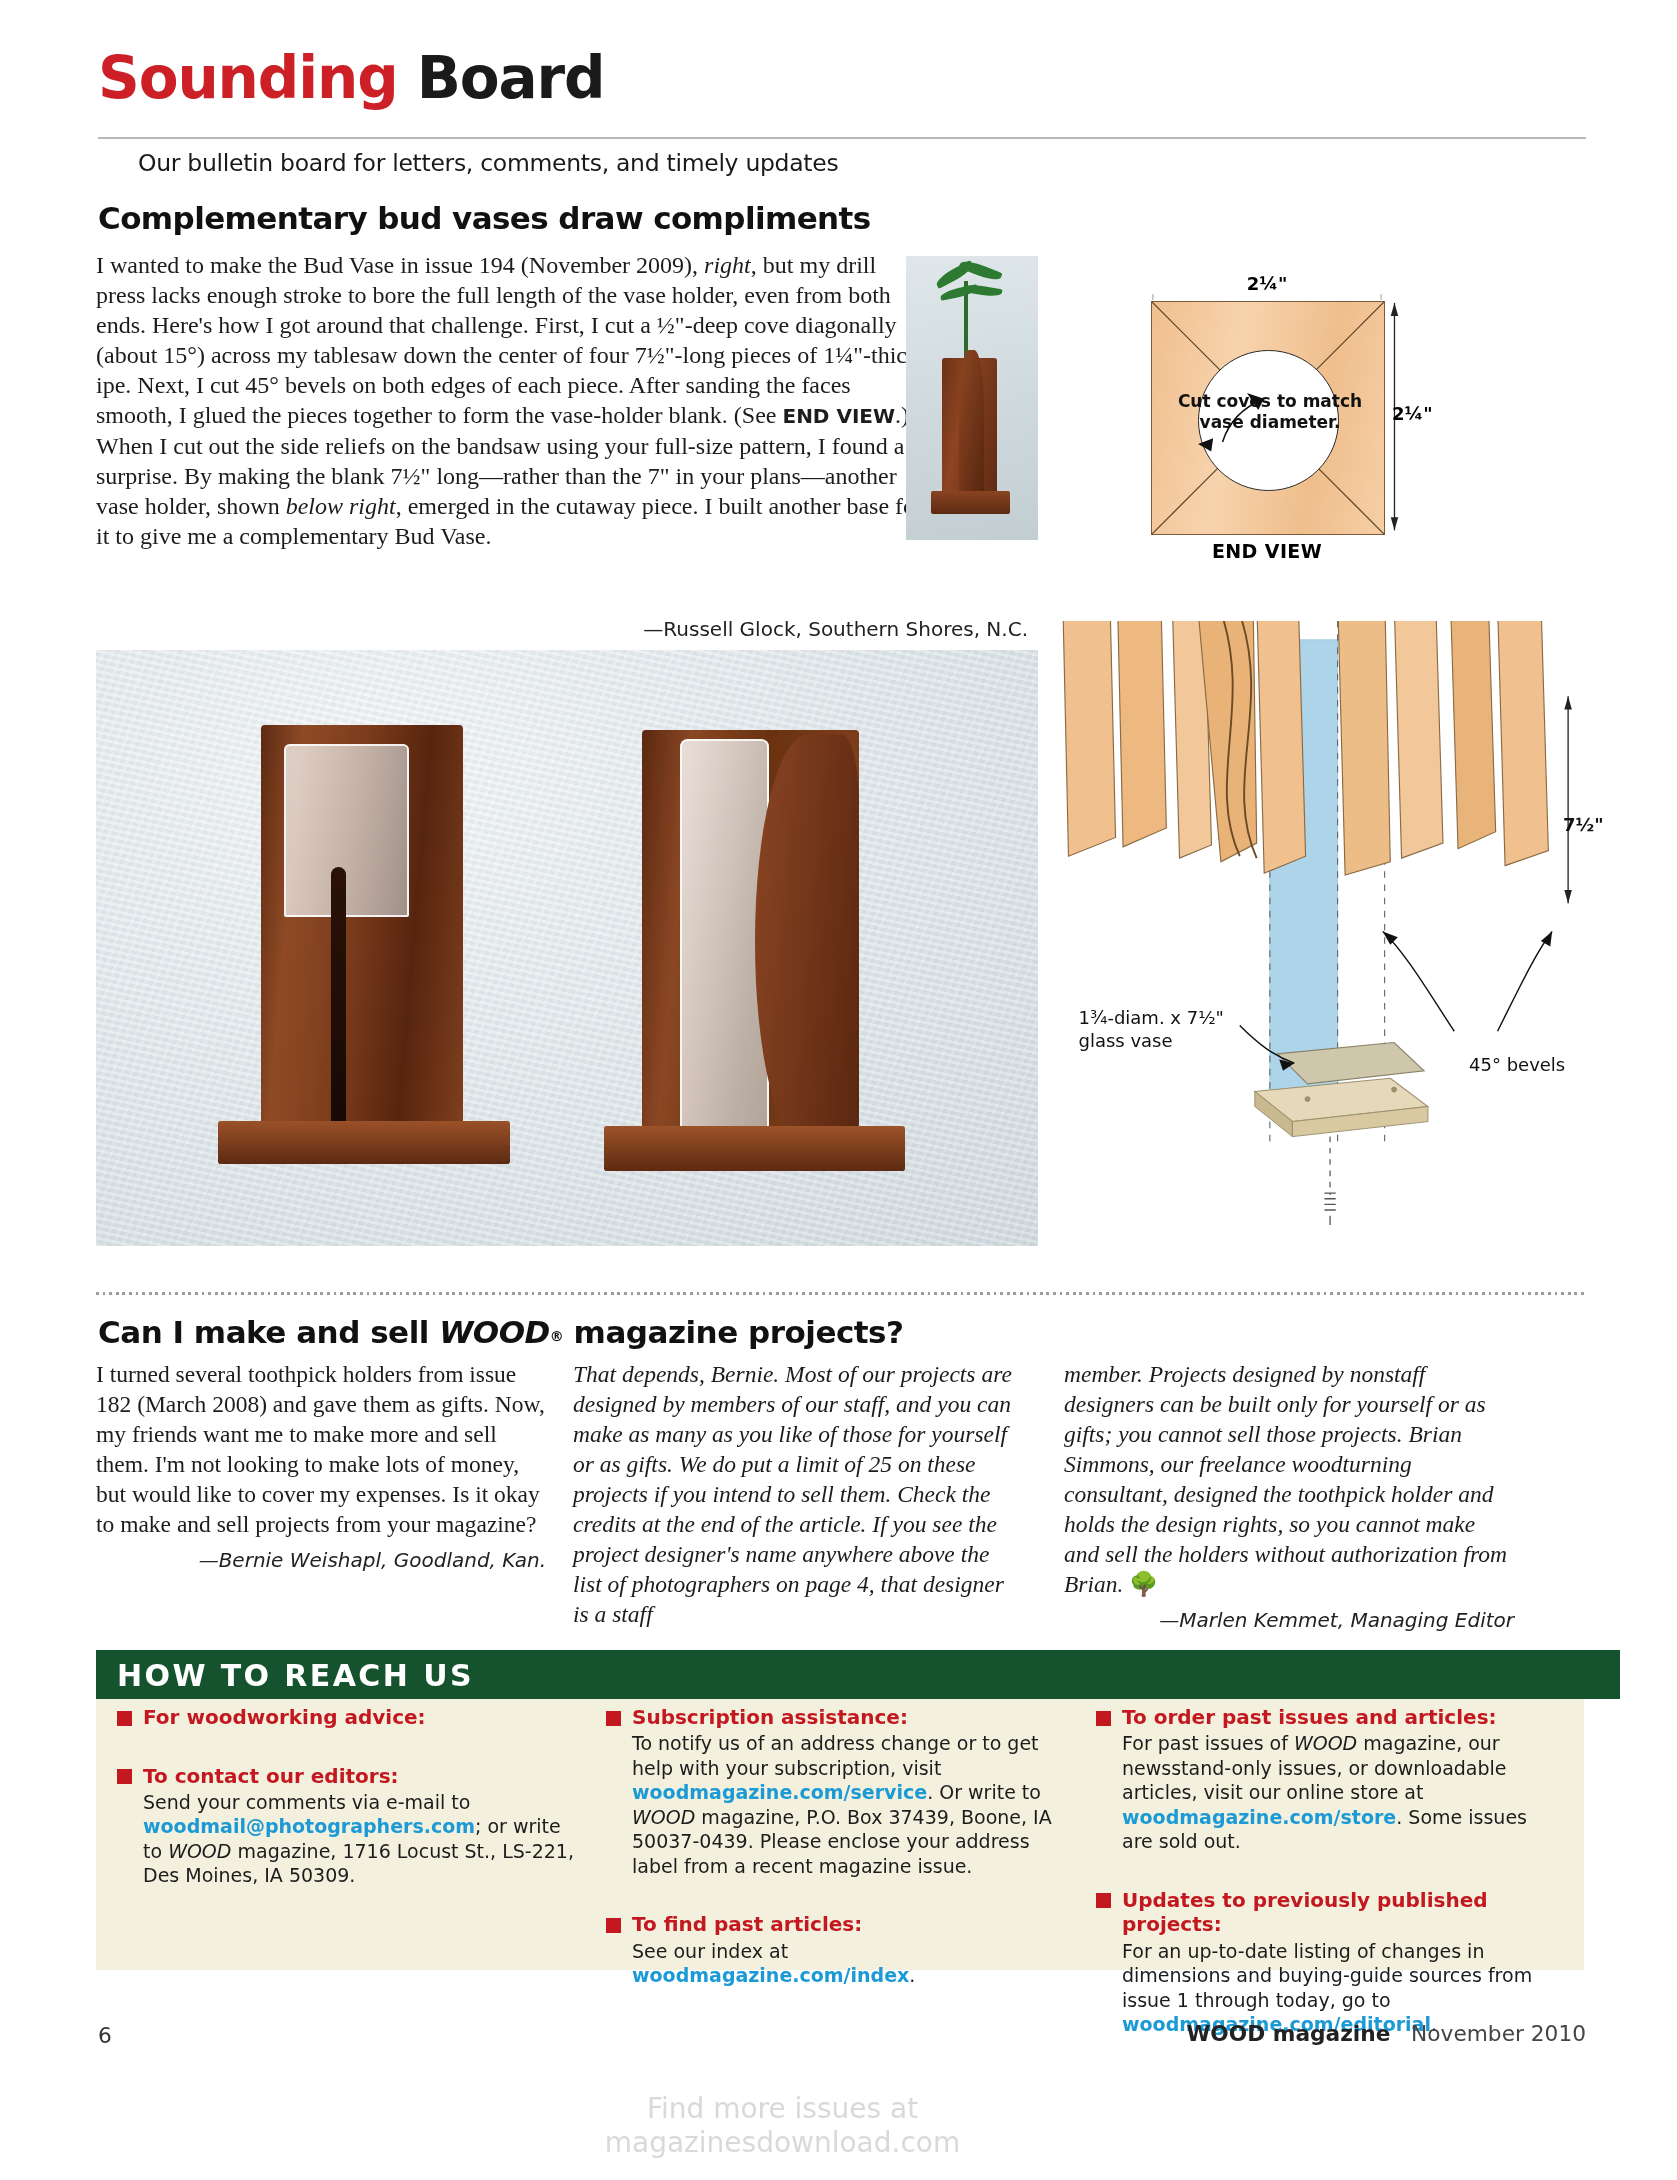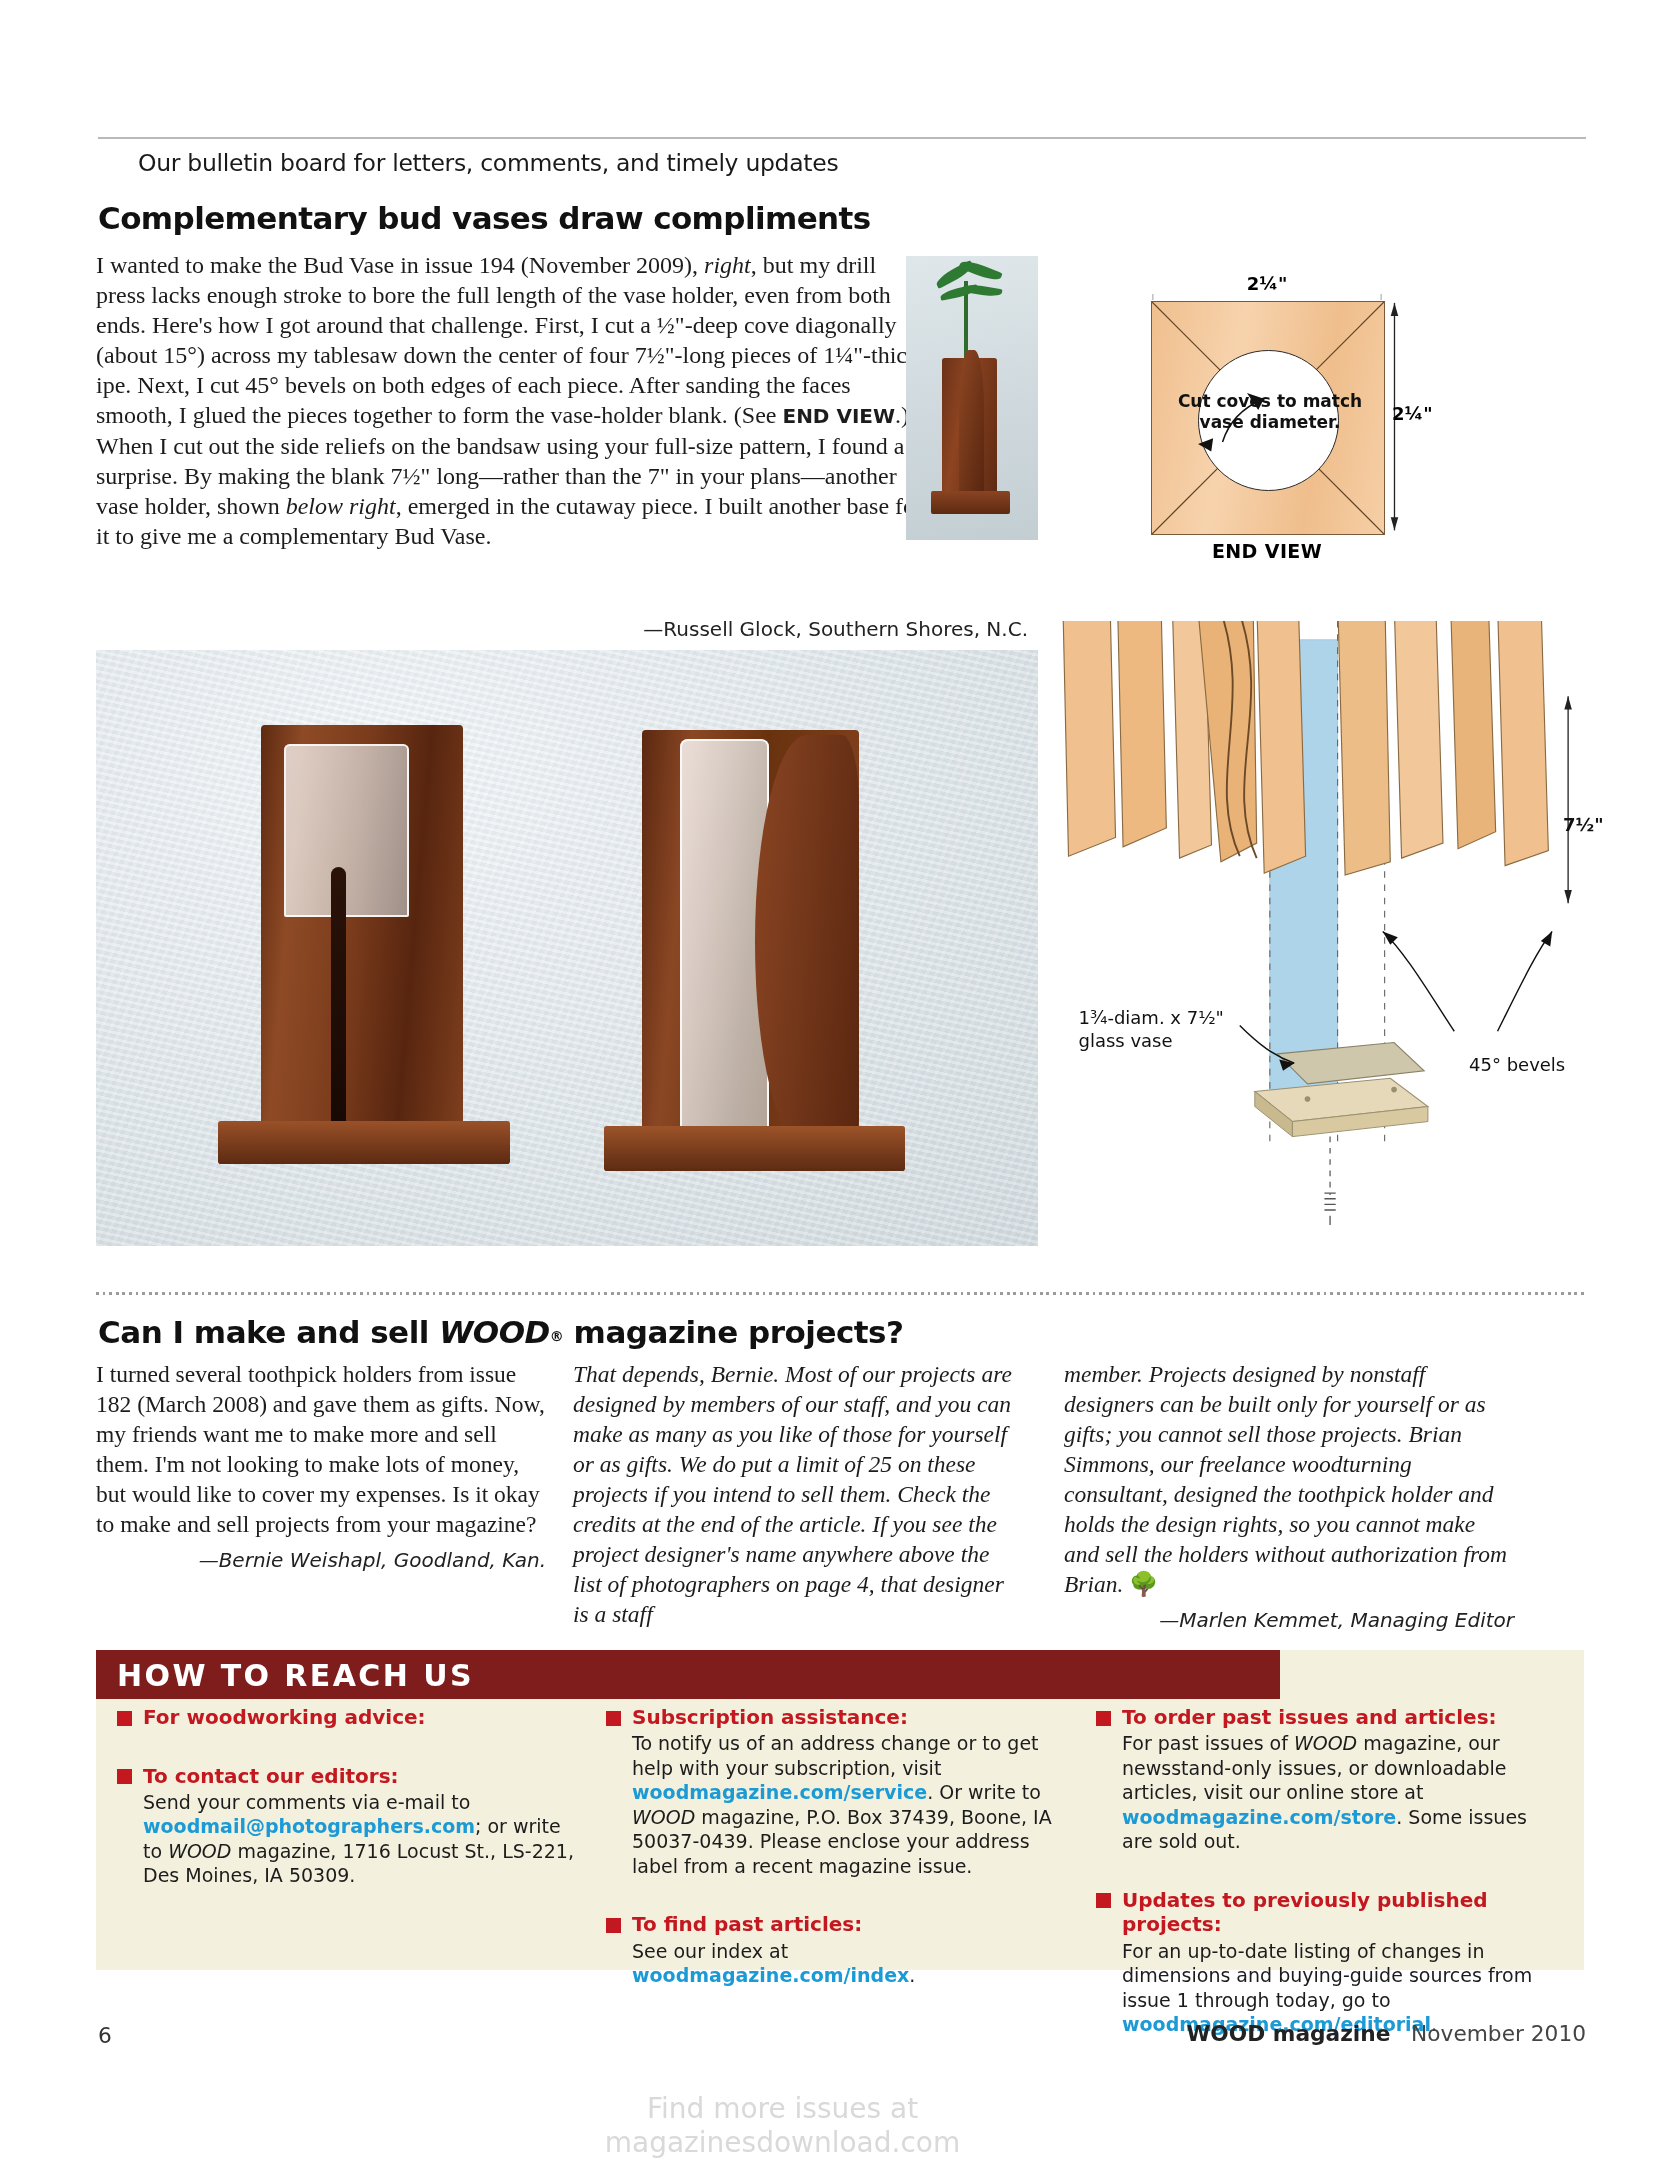--- a/index.html
+++ b/index.html
@@ -187,21 +187,21 @@
     text-align:right;display:block;margin-top:5.6px;
   }
   .leaf-glyph{color:#2f7a33;font-style:normal;}
 
   
   .reach{
     position:absolute;left:96px;top:1650px;width:1488px;height:320px;
     background:#f3f0de;
   }
   .reach-bar{
-    position:absolute;left:0;top:0;width:1184px;height:49px;background:#7f1d1d;
+    position:absolute;left:0;top:0;width:1524px;height:49px;background:#14532d;
   }
   .reach-bar-title{
     position:absolute;left:21px;top:7.5px;color:#fff;
     font-family:"DejaVu Sans",sans-serif;font-weight:bold;font-size:30px;letter-spacing:2.4px;
   }
   .reach-cols{position:absolute;left:0;top:55px;width:1488px;}
   .reach-col{position:absolute;top:0;width:463px;}
   .rc1{left:21px;}
   .rc2{left:510px;}
   .rc3{left:1000px;}
@@ -236,20 +236,23 @@
   .watermark{
     position:absolute;left:0;top:2092px;width:1565px;text-align:center;
     font-family:"DejaVu Sans",sans-serif;font-size:28px;color:#d9d9d9;line-height:34px;
   }
 </style>
 </head>
 <body>
 
 <div class="page">
 
+  <div class="masthead">
+    <div class="masthead-title"><span class="mh-red">Sounding</span><span class="mh-black"> Board</span></div>
+  </div>
   <div class="masthead-rule"></div>
   <div class="masthead-sub">Our bulletin board for letters, comments, and timely updates</div>
 
   <div class="a1-head">Complementary bud vases draw compliments</div>
   <div class="a1-body">I wanted to make the Bud Vase in issue 194 (November 2009), <em>right</em>, but my drill press lacks enough stroke to bore the full length of the vase holder, even from both ends. Here's how I got around that challenge. First, I cut a ½"-deep cove diagonally (about 15°) across my tablesaw down the center of four 7½"-long pieces of 1¼"-thick ipe. Next, I cut 45° bevels on both edges of each piece. After sanding the faces smooth, I glued the pieces together to form the vase-holder blank. (See <b>END VIEW</b>.) When I cut out the side reliefs on the bandsaw using your full-size pattern, I found a surprise. By making the blank 7½" long—rather than the 7" in your plans—another vase holder, shown <em>below right</em>, emerged in the cutaway piece. I built another base for it to give me a complementary Bud Vase.</div>
   <div class="a1-credit">—Russell Glock, Southern Shores, N.C.</div>
 
   <div class="vase-photo">
     <div class="vp-bg"></div>
     <div class="vp-stem"></div>

